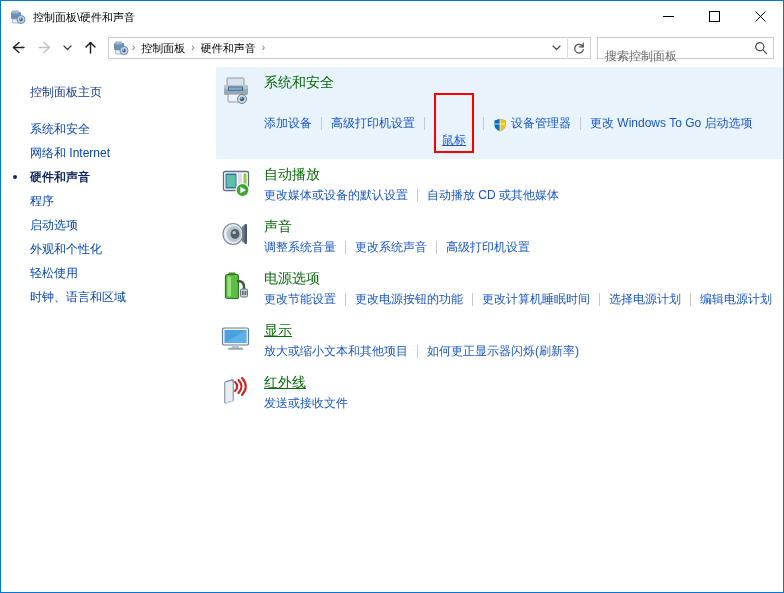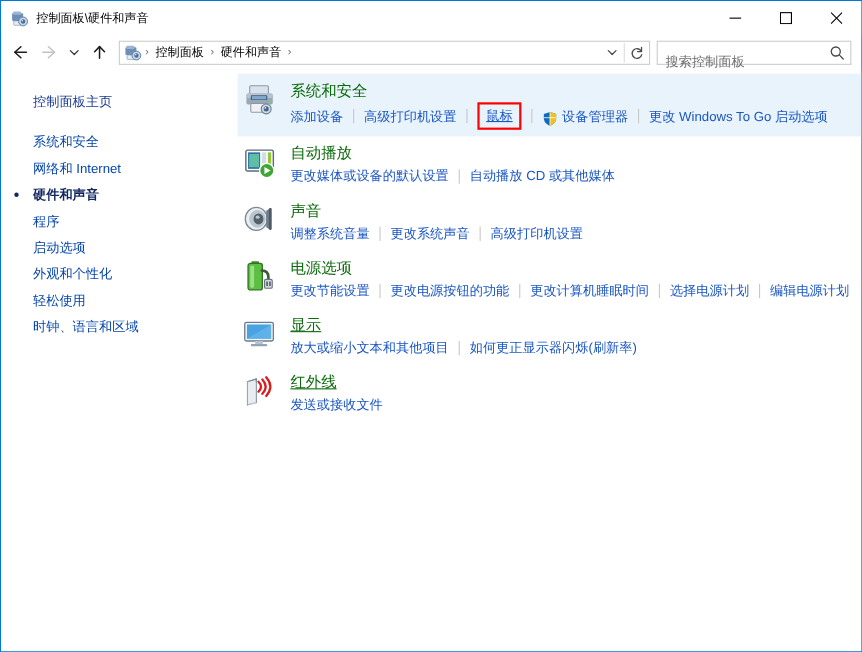--- a/index.html
+++ b/index.html
@@ -248,21 +248,21 @@
     align-items: center;
     row-gap: 3px;
   }
   .link {
     font-size: 12px;
     color: #1a56c4;
     line-height: 18px;
     white-space: nowrap;
     cursor: pointer;
   }
-  .link.underlined { text-decoration: underline; }
+  .link.underlined { text-decoration: underline; margin-top: 35px; }
   .link-sep {
     width: 1px;
     height: 13px;
     background: #c8c8c8;
     margin: 0 9px;
     flex: 0 0 auto;
   }
   .shield {
     width: 14px;
     height: 14px;

